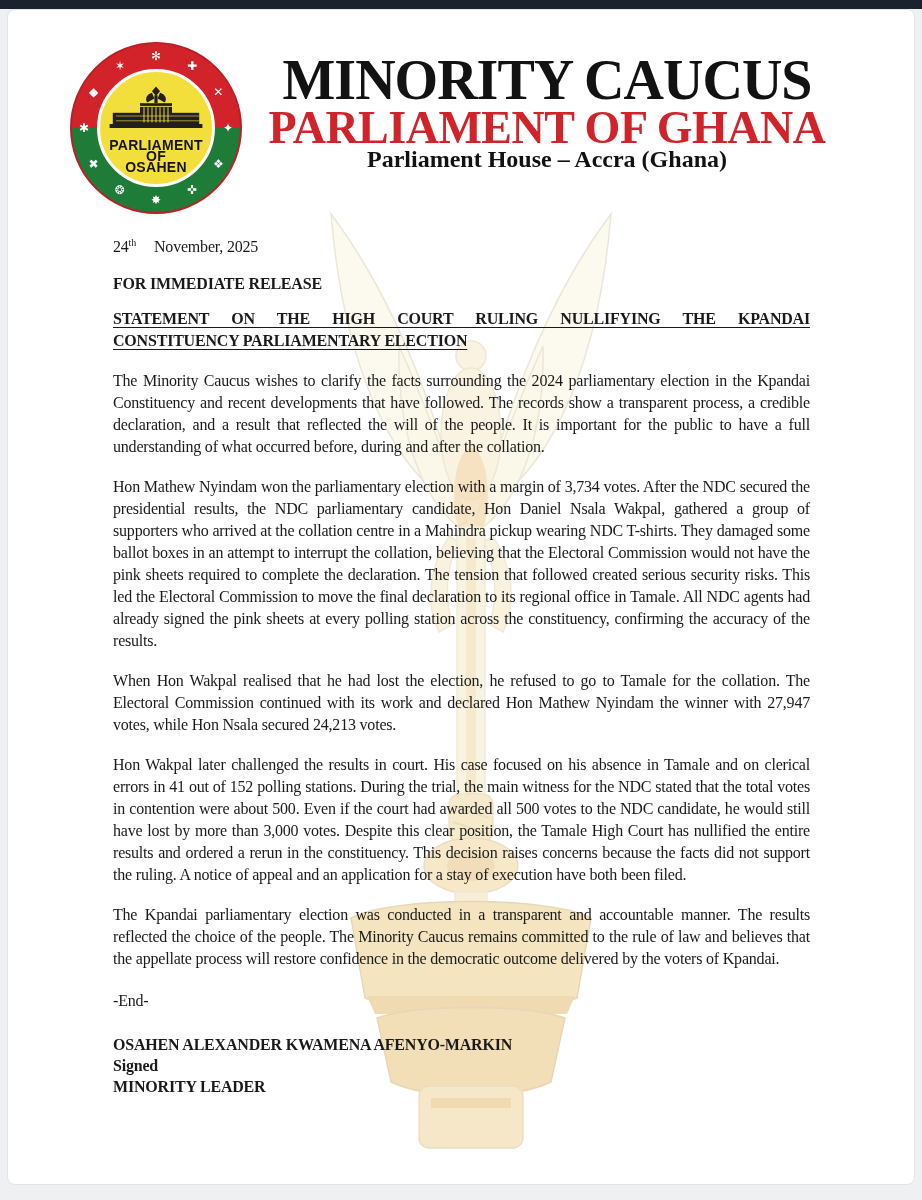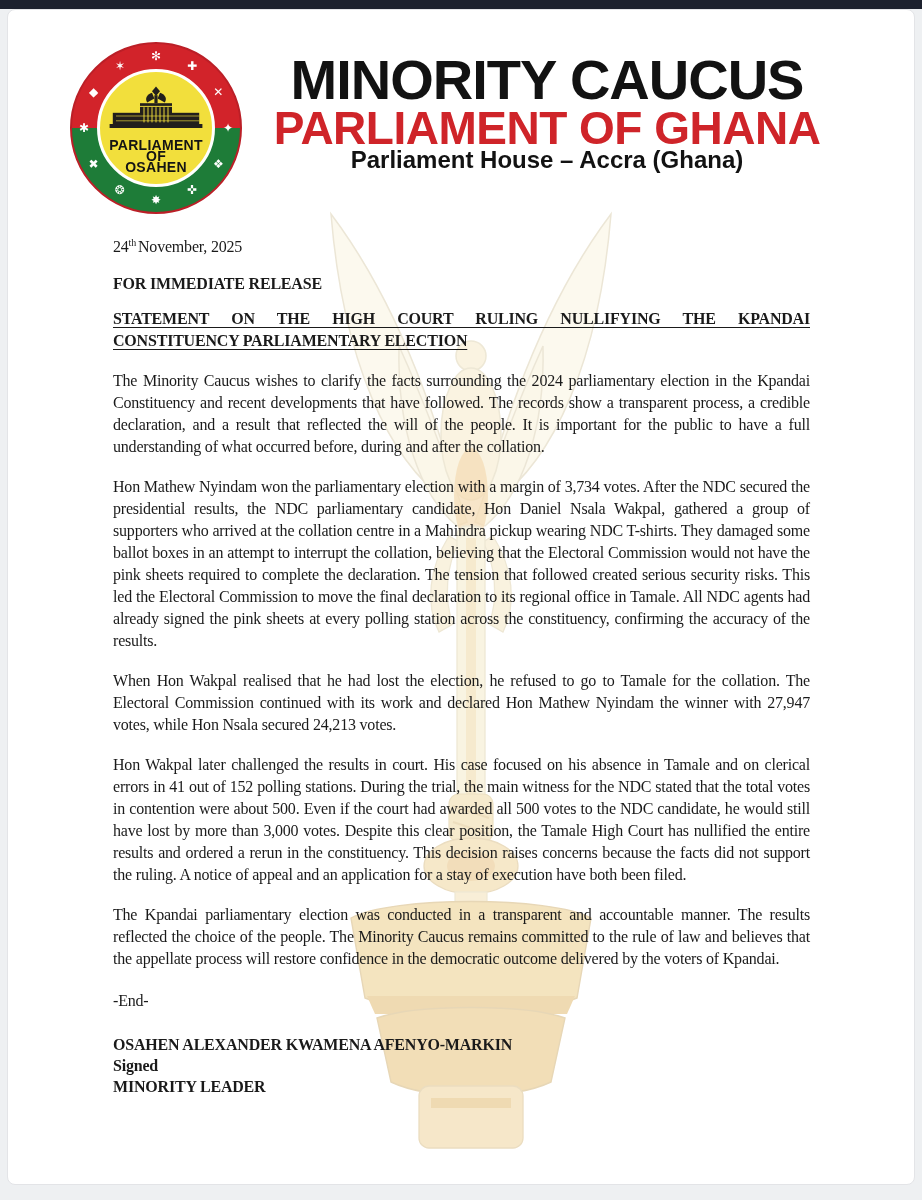--- a/index.html
+++ b/index.html
@@ -70,21 +70,21 @@
   .rs5 { transform:rotate(150deg) translateY(-72px) rotate(-150deg); }
   .rs6 { transform:rotate(180deg) translateY(-72px) rotate(-180deg); }
   .rs7 { transform:rotate(210deg) translateY(-72px) rotate(-210deg); }
   .rs8 { transform:rotate(240deg) translateY(-72px) rotate(-240deg); }
   .rs9 { transform:rotate(270deg) translateY(-72px) rotate(-270deg); }
   .rs10{ transform:rotate(300deg) translateY(-72px) rotate(-300deg); }
   .rs11{ transform:rotate(330deg) translateY(-72px) rotate(-330deg); }
 
   .header-text {
     flex:1; text-align:center; padding-top:10px; margin-right:34px;
-    font-family:Liberation Sans, sans-serif;
+    font-family:Liberation Serif, serif;
   }
   .org-title {
     font-size:56px; line-height:56px; font-weight:800;
     letter-spacing:-1px; color:#121212; white-space:nowrap;
   }
   .org-subtitle {
     font-size:46px; line-height:38px; font-weight:800;
     letter-spacing:-.5px; margin-top:1px; white-space:nowrap;
   }
   .org-address {
@@ -93,21 +93,21 @@
   }
   
   .content {
     position:relative; z-index:2;
     padding:0 104px 0 105px;
     font-size:16px; line-height:22px; letter-spacing:-.2px;
     color:#1a1a1a;
   }
   .doc-date { margin-top:18px; }
   .doc-date sup { font-size:10px; }
-  .date-rest { margin-left:2px; }
+  .date-rest { margin-left:18px; }
   .release-line { margin-top:15px; font-weight:bold; }
   .headline { margin-top:13px; font-weight:bold; }
   .headline-l1 {
     text-align:justify; text-align-last:justify;
     text-decoration:underline;
     text-underline-offset:3px;
   }
   .headline-l2 {
     text-decoration:underline;
     text-underline-offset:3px;

